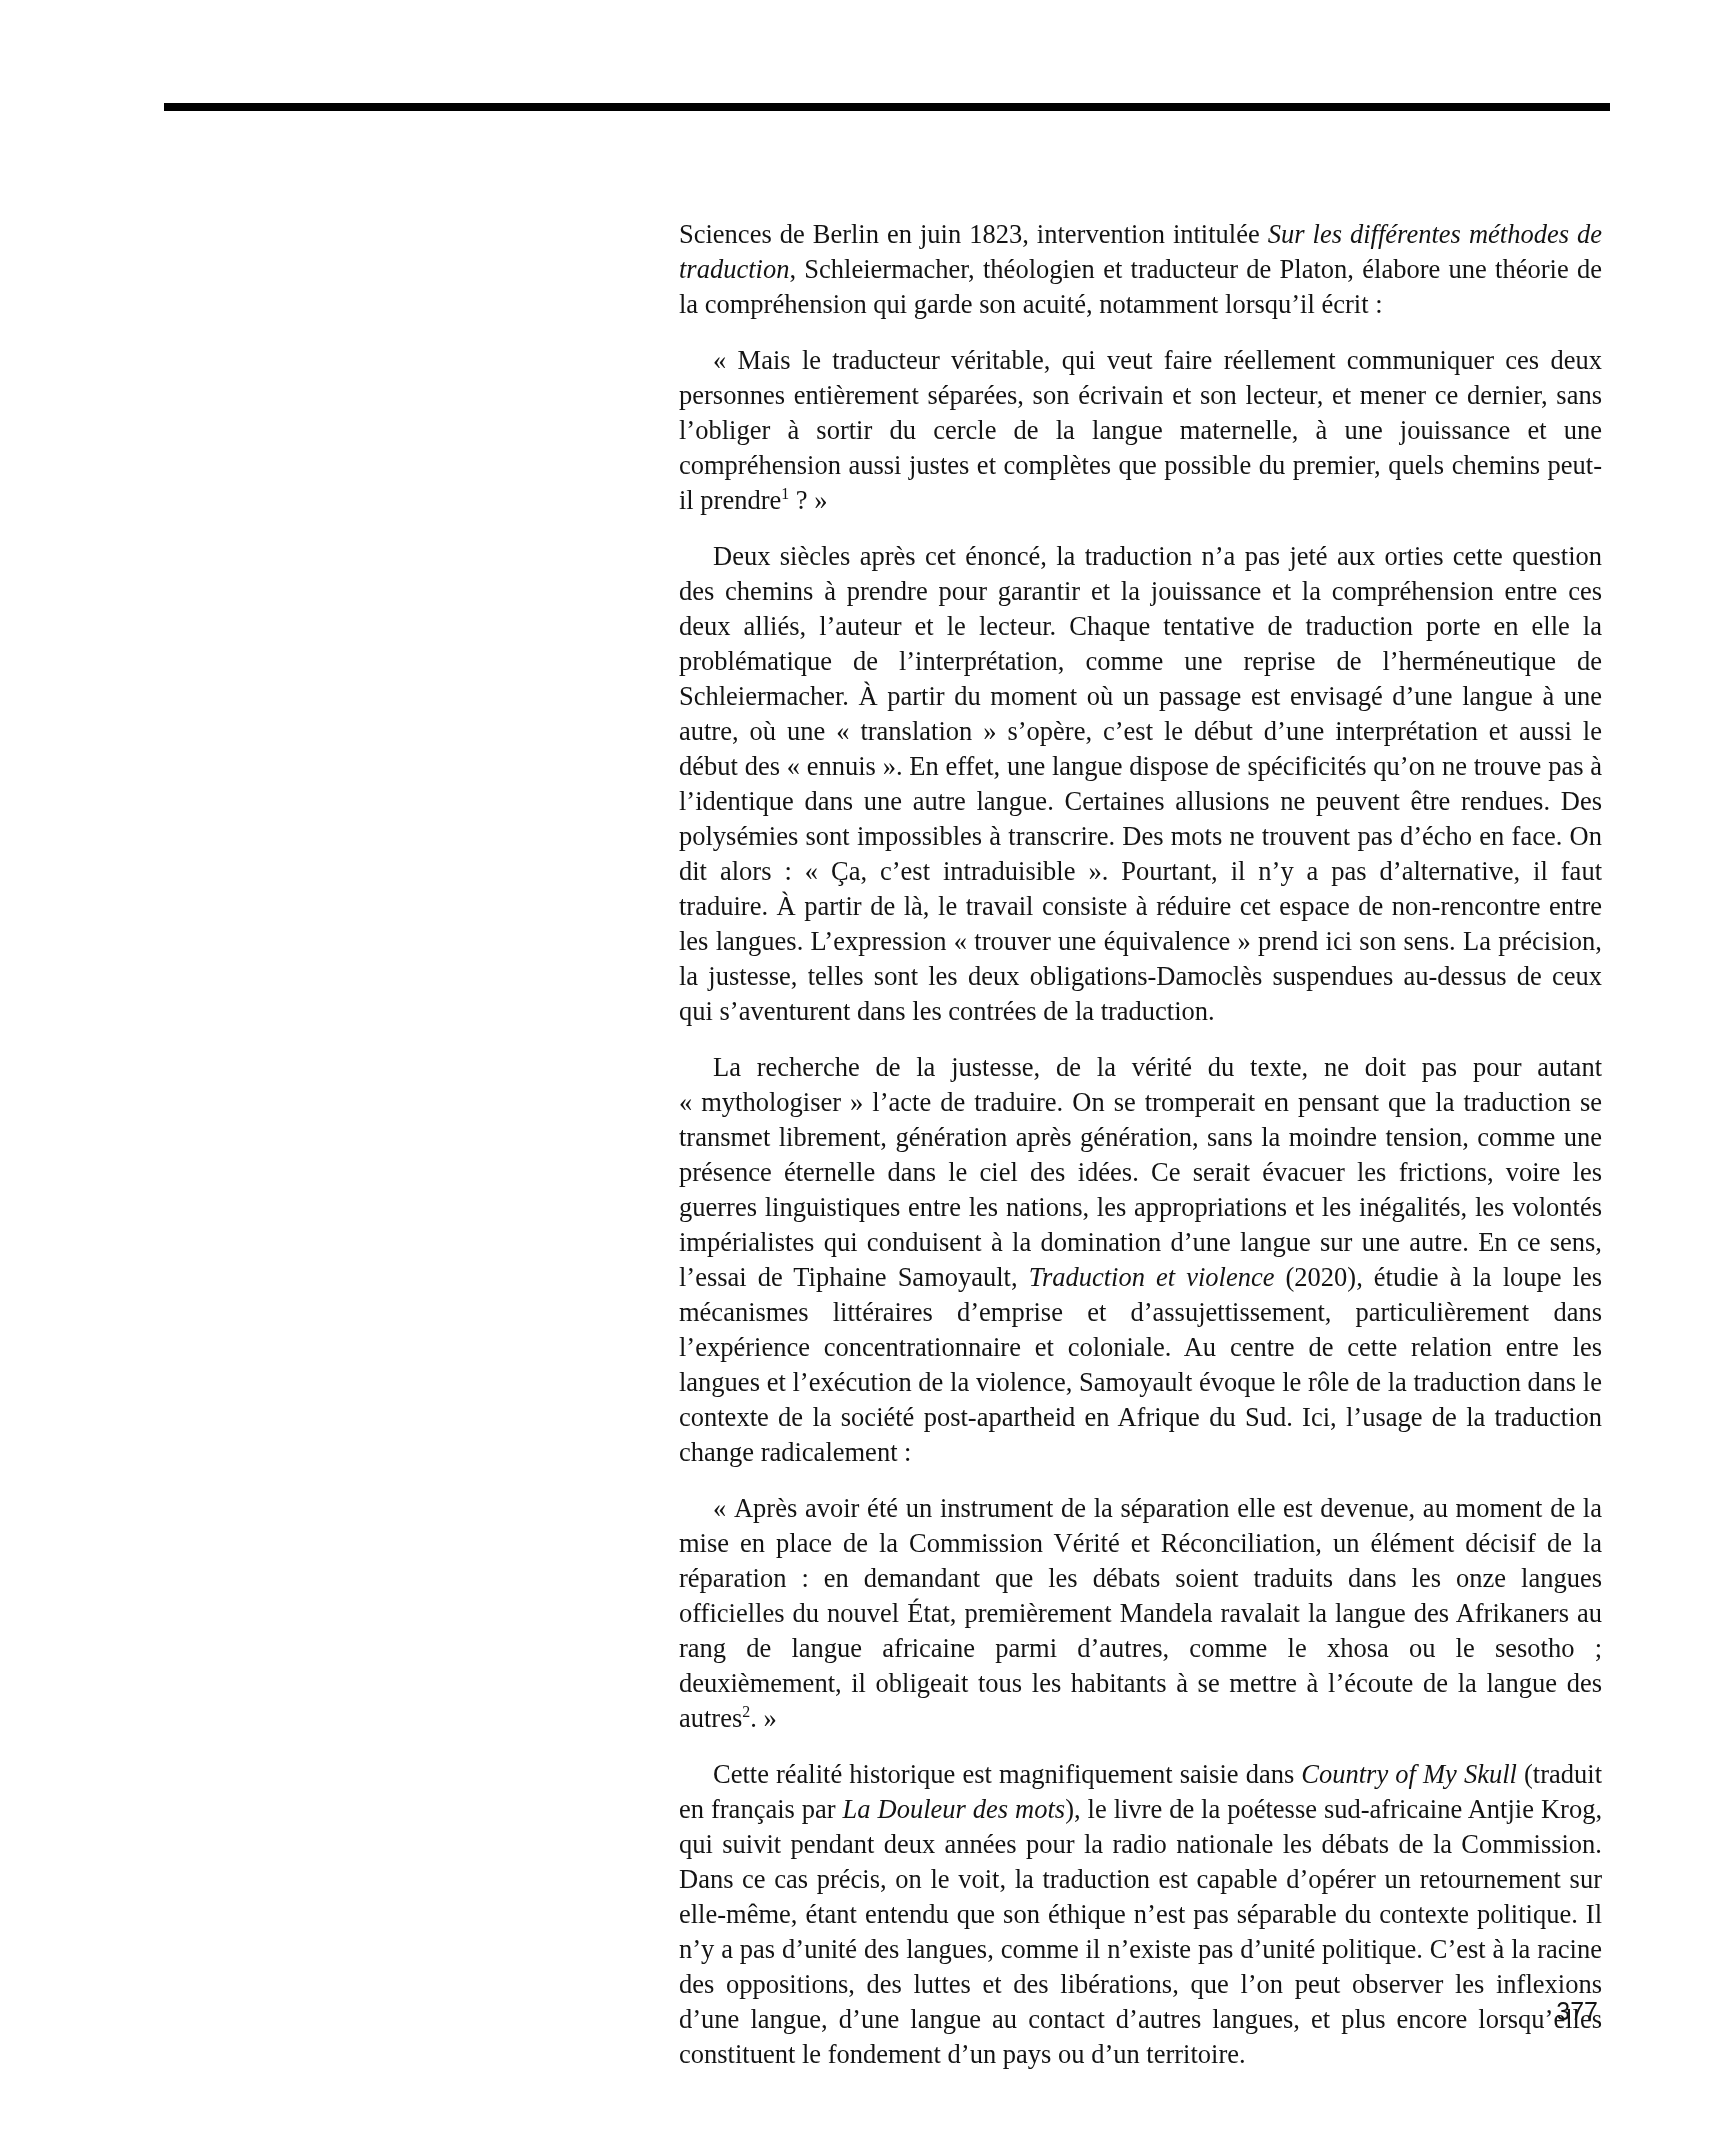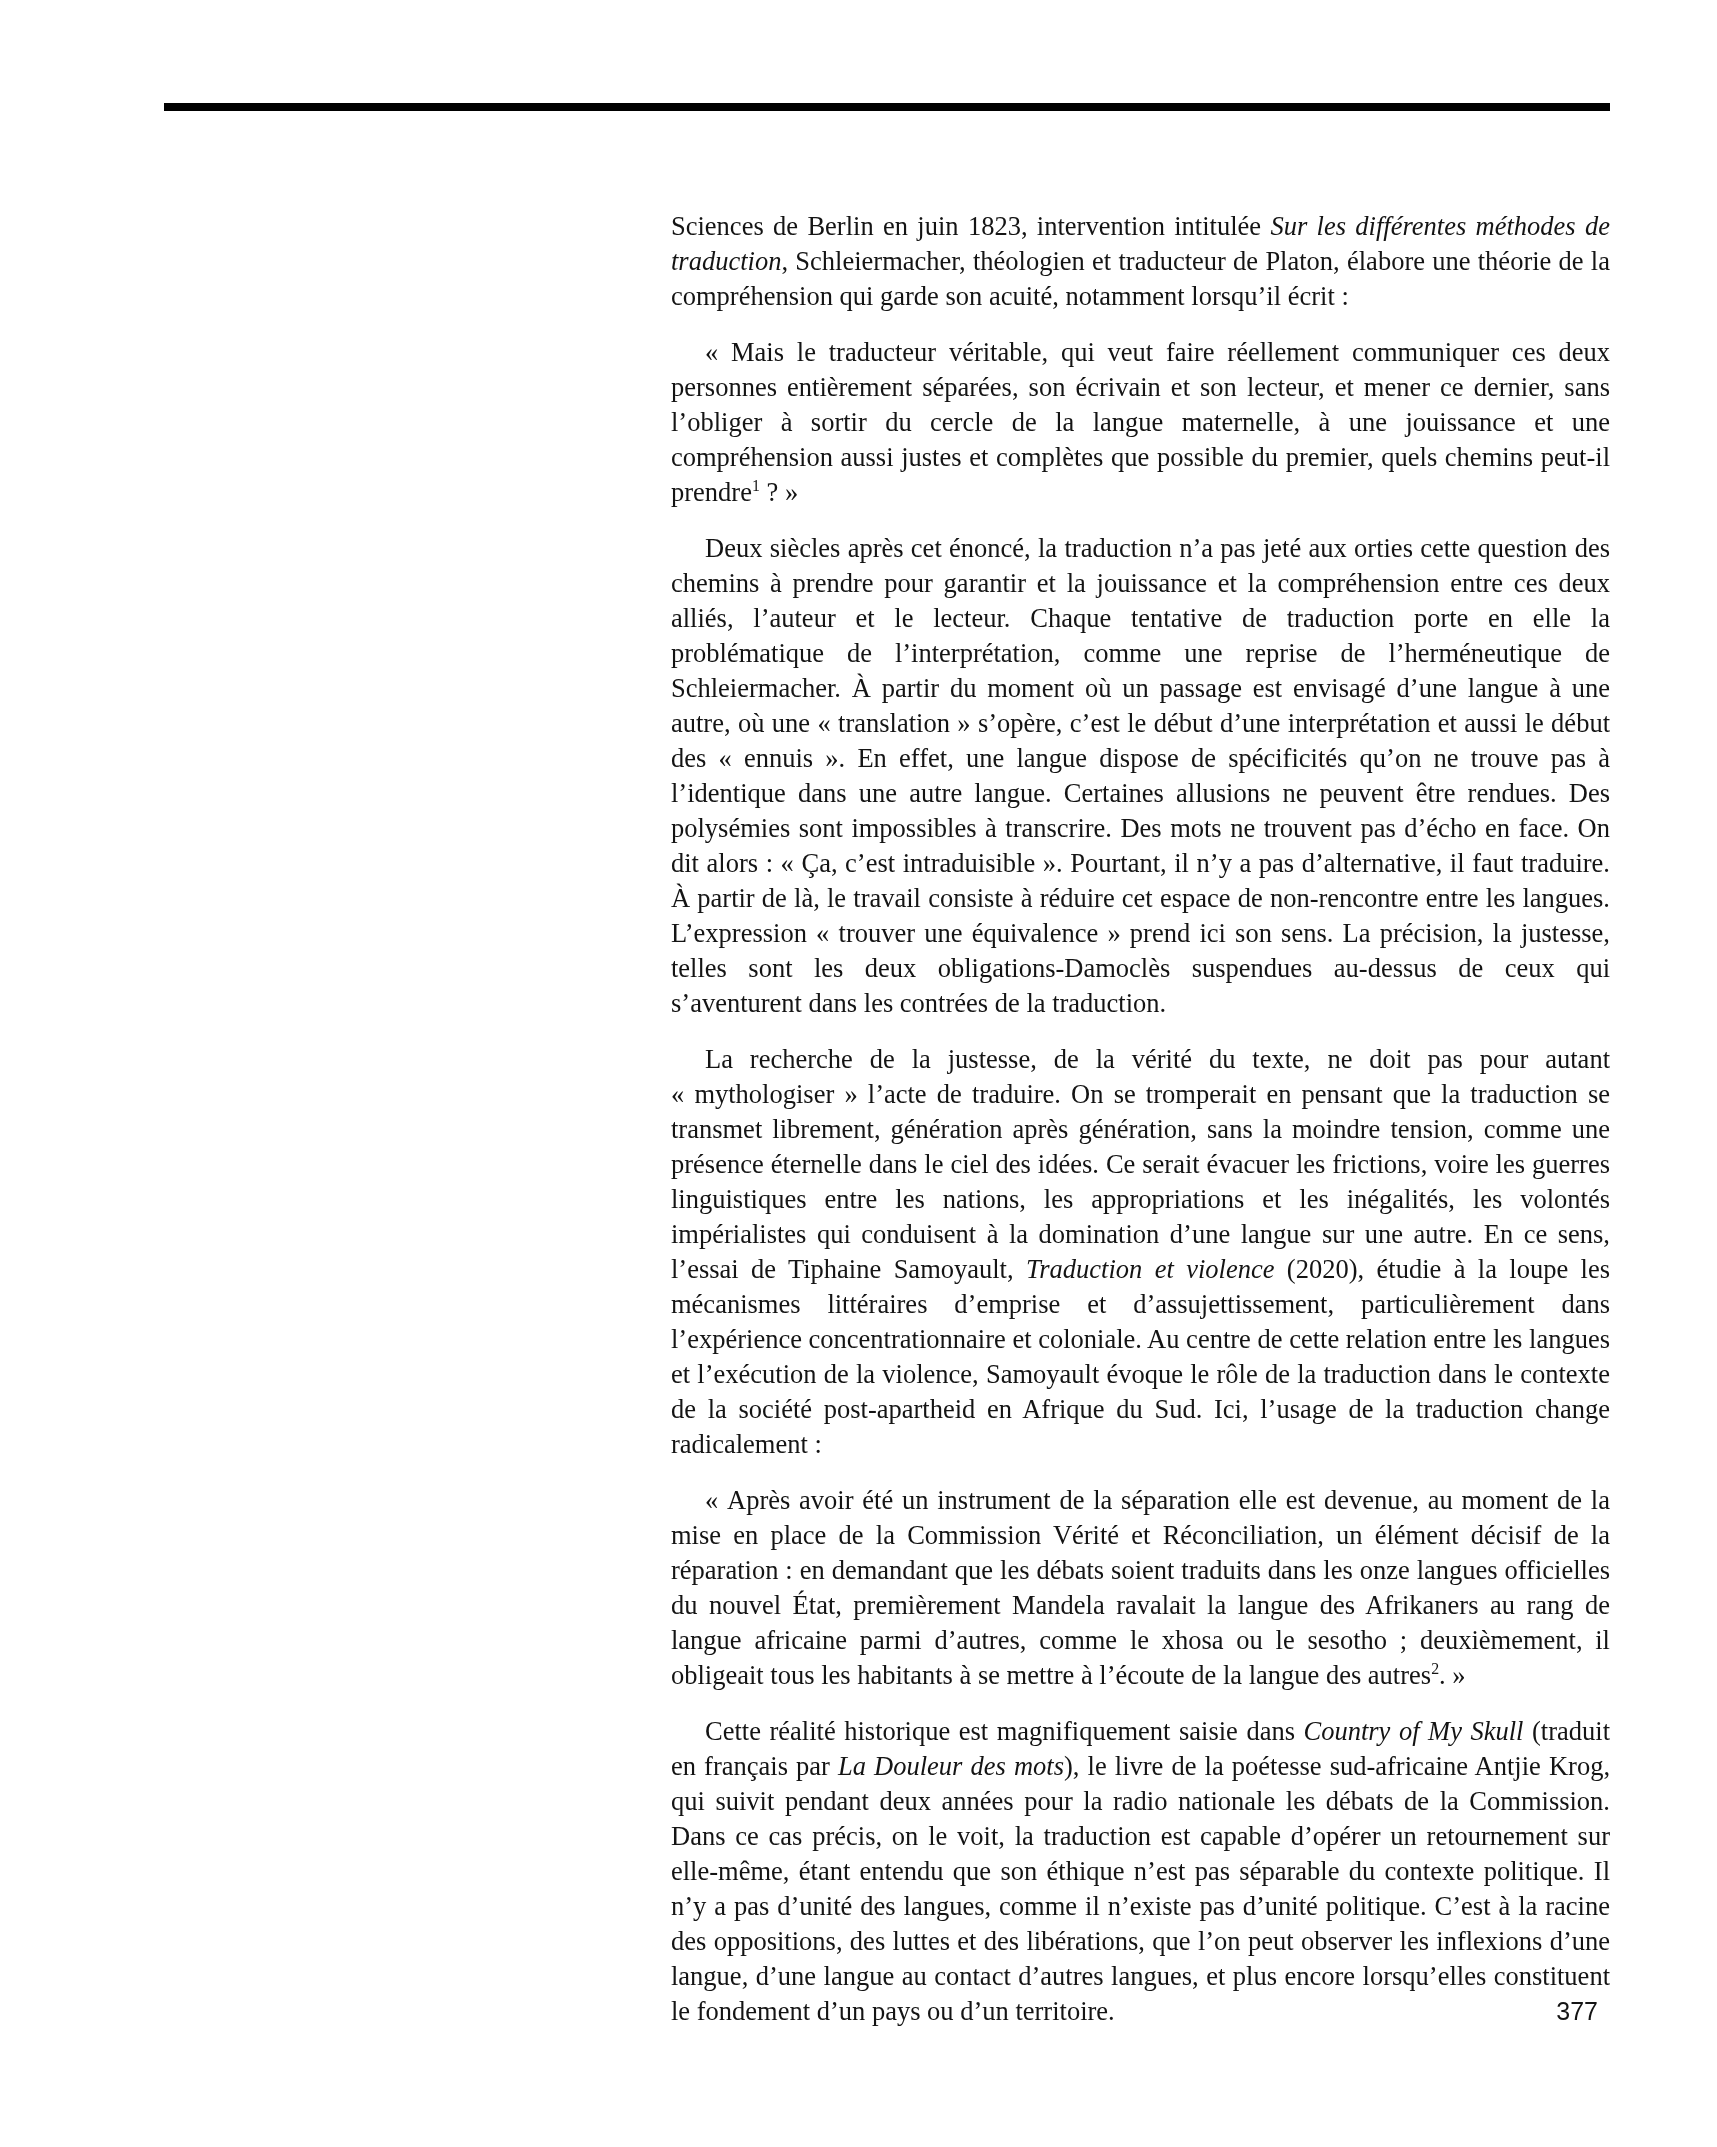--- a/index.html
+++ b/index.html
@@ -19,21 +19,21 @@
   }
   .text-column {
     position: absolute;
     left: 667px; top: 205px;
     width: 947px;
     color: var(--ink, #141414);
     font-size: 26.5px;
     line-height: 35px;
     text-align: justify;
   }
-  .text-column p { margin: 4px; padding: 0; }
+  .text-column p { margin: 12px; padding: 0; }
   .text-column p.spaced { margin-top: 21px; }
   .text-column p.indent { text-indent: 34px; }
   .italic { font-style: italic; }
   sup {
     font-size: 0.6em;
     line-height: 0;
     vertical-align: super;
   }
   .page-number {
     position: absolute;

